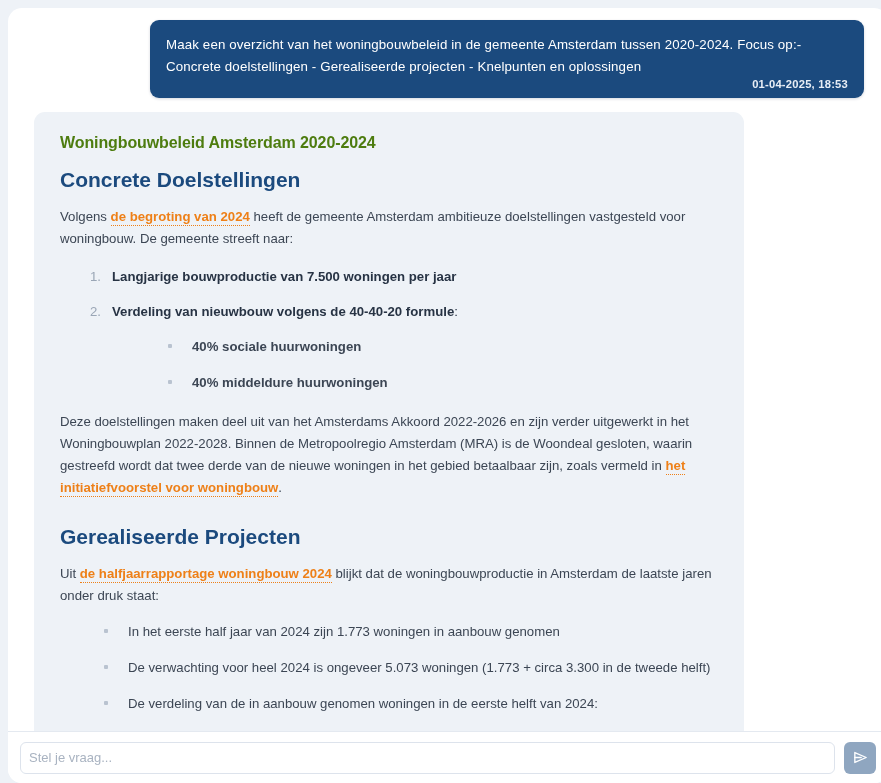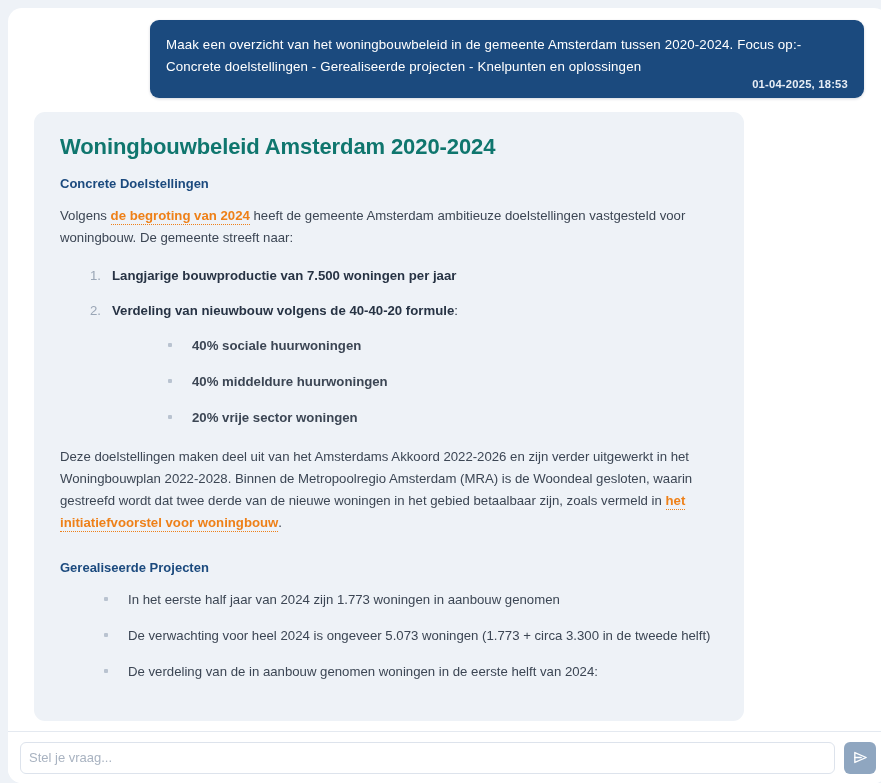--- a/index.html
+++ b/index.html
@@ -79,30 +79,30 @@
   .answer-card {
     margin-top: 14px;
     margin-left: 12px;
     width: 710px;
     background: #eef2f7;
     border-radius: 11px;
     padding: 22px 26px 24px 26px;
   }
 
   .answer-title {
-    color: #0f766e;
-    font-size: 22px;
+    color: #4d7c0f;
+    font-size: 16px;
     font-weight: bold;
     letter-spacing: -0.1px;
     margin-bottom: 16px;
   }
 
   .answer-h2 {
     color: #1b4a7e;
-    font-size: 13px;
+    font-size: 21px;
     font-weight: bold;
     margin-bottom: 14px;
   }
 
   .answer-h2.spaced { margin-top: 26px; }
 
   .answer-p {
     font-size: 13.2px;
     line-height: 1.66;
     color: #3c4654;
@@ -253,31 +253,33 @@
         <p class="answer-p">
           <span>Volgens </span><a class="link">de begroting van 2024</a><span> heeft de gemeente Amsterdam ambitieuze doelstellingen vastgesteld voor woningbouw. De gemeente streeft naar:</span>
         </p>
 
         <ol class="num-list">
           <li><span>Langjarige bouwproductie van 7.500 woningen per jaar</span><span class="tail-normal"></span></li>
           <li><span>Verdeling van nieuwbouw volgens de 40-40-20 formule</span><span class="tail-normal">:</span>
             <ul class="dot-list nested under-num">
               <li>40% sociale huurwoningen</li>
               <li>40% middeldure huurwoningen</li>
-              <li>20% vrije sector woningen</li>
             </ul>
           </li>
         </ol>
 
         <p class="answer-p">
           <span>Deze doelstellingen maken deel uit van het Amsterdams Akkoord 2022-2026 en zijn verder uitgewerkt in het Woningbouwplan 2022-2028. Binnen de Metropoolregio Amsterdam (MRA) is de Woondeal gesloten, waarin gestreefd wordt dat twee derde van de nieuwe woningen in het gebied betaalbaar zijn, zoals vermeld in </span><a class="link">het initiatiefvoorstel voor woningbouw</a><span>.</span>
         </p>
 
         <div class="answer-h2 spaced">Gerealiseerde Projecten</div>
 
+        <p class="answer-p">
+          <span>Uit </span><a class="link">de halfjaarrapportage woningbouw 2024</a><span> blijkt dat de woningbouwproductie in Amsterdam de laatste jaren onder druk staat:</span>
+        </p>
 
         <ul class="dot-list">
           <li>In het eerste half jaar van 2024 zijn 1.773 woningen in aanbouw genomen</li>
           <li>De verwachting voor heel 2024 is ongeveer 5.073 woningen (1.773 + circa 3.300 in de tweede helft)</li>
           <li>De verdeling van de in aanbouw genomen woningen in de eerste helft van 2024:</li>
         </ul>
 
       </div>
     </div>
 

